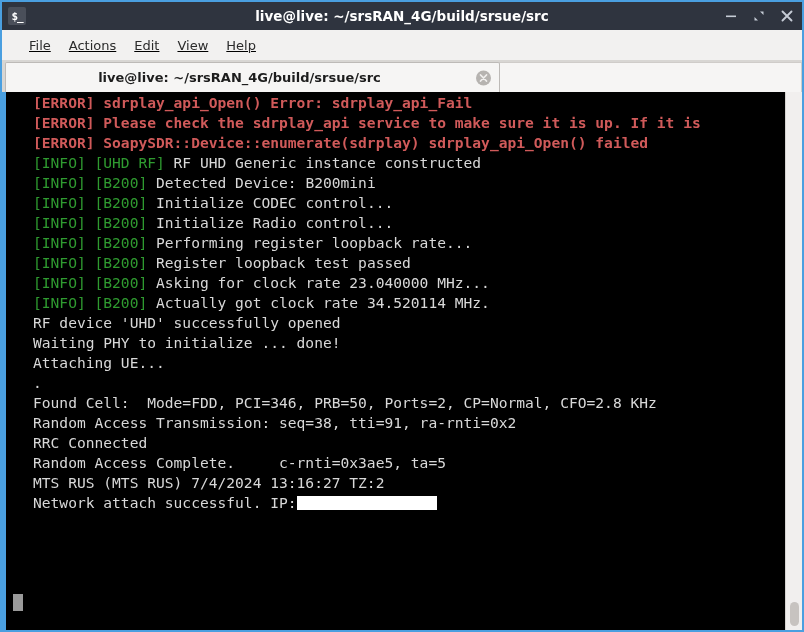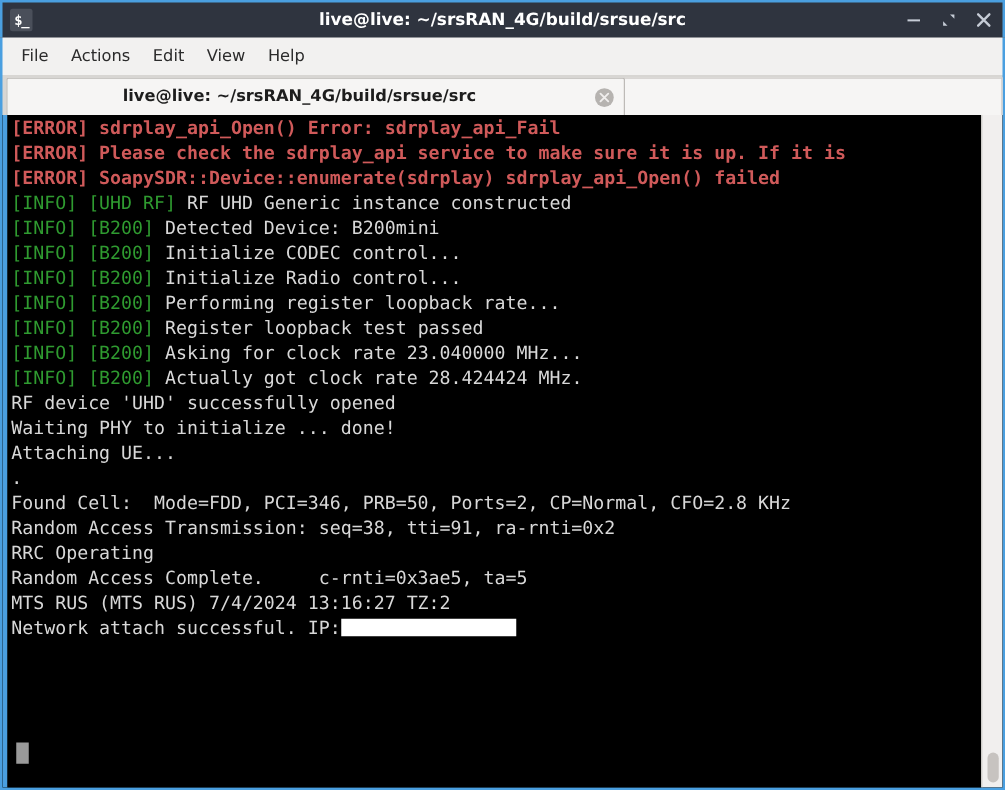--- a/index.html
+++ b/index.html
@@ -88,22 +88,23 @@
 
   
   #menubar {
     height: 30px;
     background: #f2f1f0;
     border-left: 2px solid #4a9fe0;
     border-right: 2px solid #4a9fe0;
     box-sizing: border-box;
     display: flex;
     align-items: center;
-    padding-left: 6px;
-    flex: 0 0 auto;
+    padding-left: 18px;
+    flex: 0 0 auto;
+    text-decoration: underline;
   }
   .menu-item {
     font-size: 13px;
     color: #2b2b2b;
     padding: 3px 9px;
     cursor: default;
     font-family: "DejaVu Sans", sans-serif;
     white-space: nowrap;
   }
 
@@ -183,20 +184,21 @@
     width: 4px;
     background: #4a9fe0;
     flex: 0 0 auto;
   }
   #terminal {
     flex: 1 1 auto;
     background: #000000;
     position: relative;
     overflow: hidden;
     padding-top: 1px;
+    padding-left: 24px;
   }
   #term-scrollbar {
     width: 17px;
     flex: 0 0 auto;
     background: #f1efee;
     border-left: 1px solid #d6d3d0;
     box-sizing: border-box;
     position: relative;
   }
   #term-scroll-thumb {
@@ -295,28 +297,28 @@
       <div class="line"><span class="c-red">[ERROR] sdrplay_api_Open() Error: sdrplay_api_Fail</span></div>
         <div class="line"><span class="c-red">[ERROR] Please check the sdrplay_api service to make sure it is up. If it is</span></div>
         <div class="line"><span class="c-red">[ERROR] SoapySDR::Device::enumerate(sdrplay) sdrplay_api_Open() failed</span></div>
         <div class="line"><span class="c-green">[INFO] [UHD RF]</span><span class="c-white"> RF UHD Generic instance constructed</span></div>
         <div class="line"><span class="c-green">[INFO] [B200]</span><span class="c-white"> Detected Device: B200mini</span></div>
         <div class="line"><span class="c-green">[INFO] [B200]</span><span class="c-white"> Initialize CODEC control...</span></div>
         <div class="line"><span class="c-green">[INFO] [B200]</span><span class="c-white"> Initialize Radio control...</span></div>
         <div class="line"><span class="c-green">[INFO] [B200]</span><span class="c-white"> Performing register loopback rate...</span></div>
         <div class="line"><span class="c-green">[INFO] [B200]</span><span class="c-white"> Register loopback test passed</span></div>
         <div class="line"><span class="c-green">[INFO] [B200]</span><span class="c-white"> Asking for clock rate 23.040000 MHz...</span></div>
-        <div class="line"><span class="c-green">[INFO] [B200]</span><span class="c-white"> Actually got clock rate 28.424424 MHz.</span></div>
+        <div class="line"><span class="c-green">[INFO] [B200]</span><span class="c-white"> Actually got clock rate 34.520114 MHz.</span></div>
         <div class="line"><span class="c-white">RF device 'UHD' successfully opened</span></div>
         <div class="line"><span class="c-white">Waiting PHY to initialize ... done!</span></div>
         <div class="line"><span class="c-white">Attaching UE...</span></div>
         <div class="line"><span class="c-white">.</span></div>
         <div class="line"><span class="c-white">Found Cell:  Mode=FDD, PCI=346, PRB=50, Ports=2, CP=Normal, CFO=2.8 KHz</span></div>
         <div class="line"><span class="c-white">Random Access Transmission: seq=38, tti=91, ra-rnti=0x2</span></div>
-        <div class="line"><span class="c-white">RRC Operating</span></div>
+        <div class="line"><span class="c-white">RRC Connected</span></div>
         <div class="line"><span class="c-white">Random Access Complete.     c-rnti=0x3ae5, ta=5</span></div>
         <div class="line"><span class="c-white">MTS RUS (MTS RUS) 7/4/2024 13:16:27 TZ:2</span></div>
         <div class="line"><span class="c-white">Network attach successful. IP:</span><span class="redact redact-ip"></span></div>
         <div id="cursor" style="top: 502px;"></div>
     </div>
     <div id="term-scrollbar">
       <div id="term-scroll-thumb"></div>
     </div>
   </div>
 

